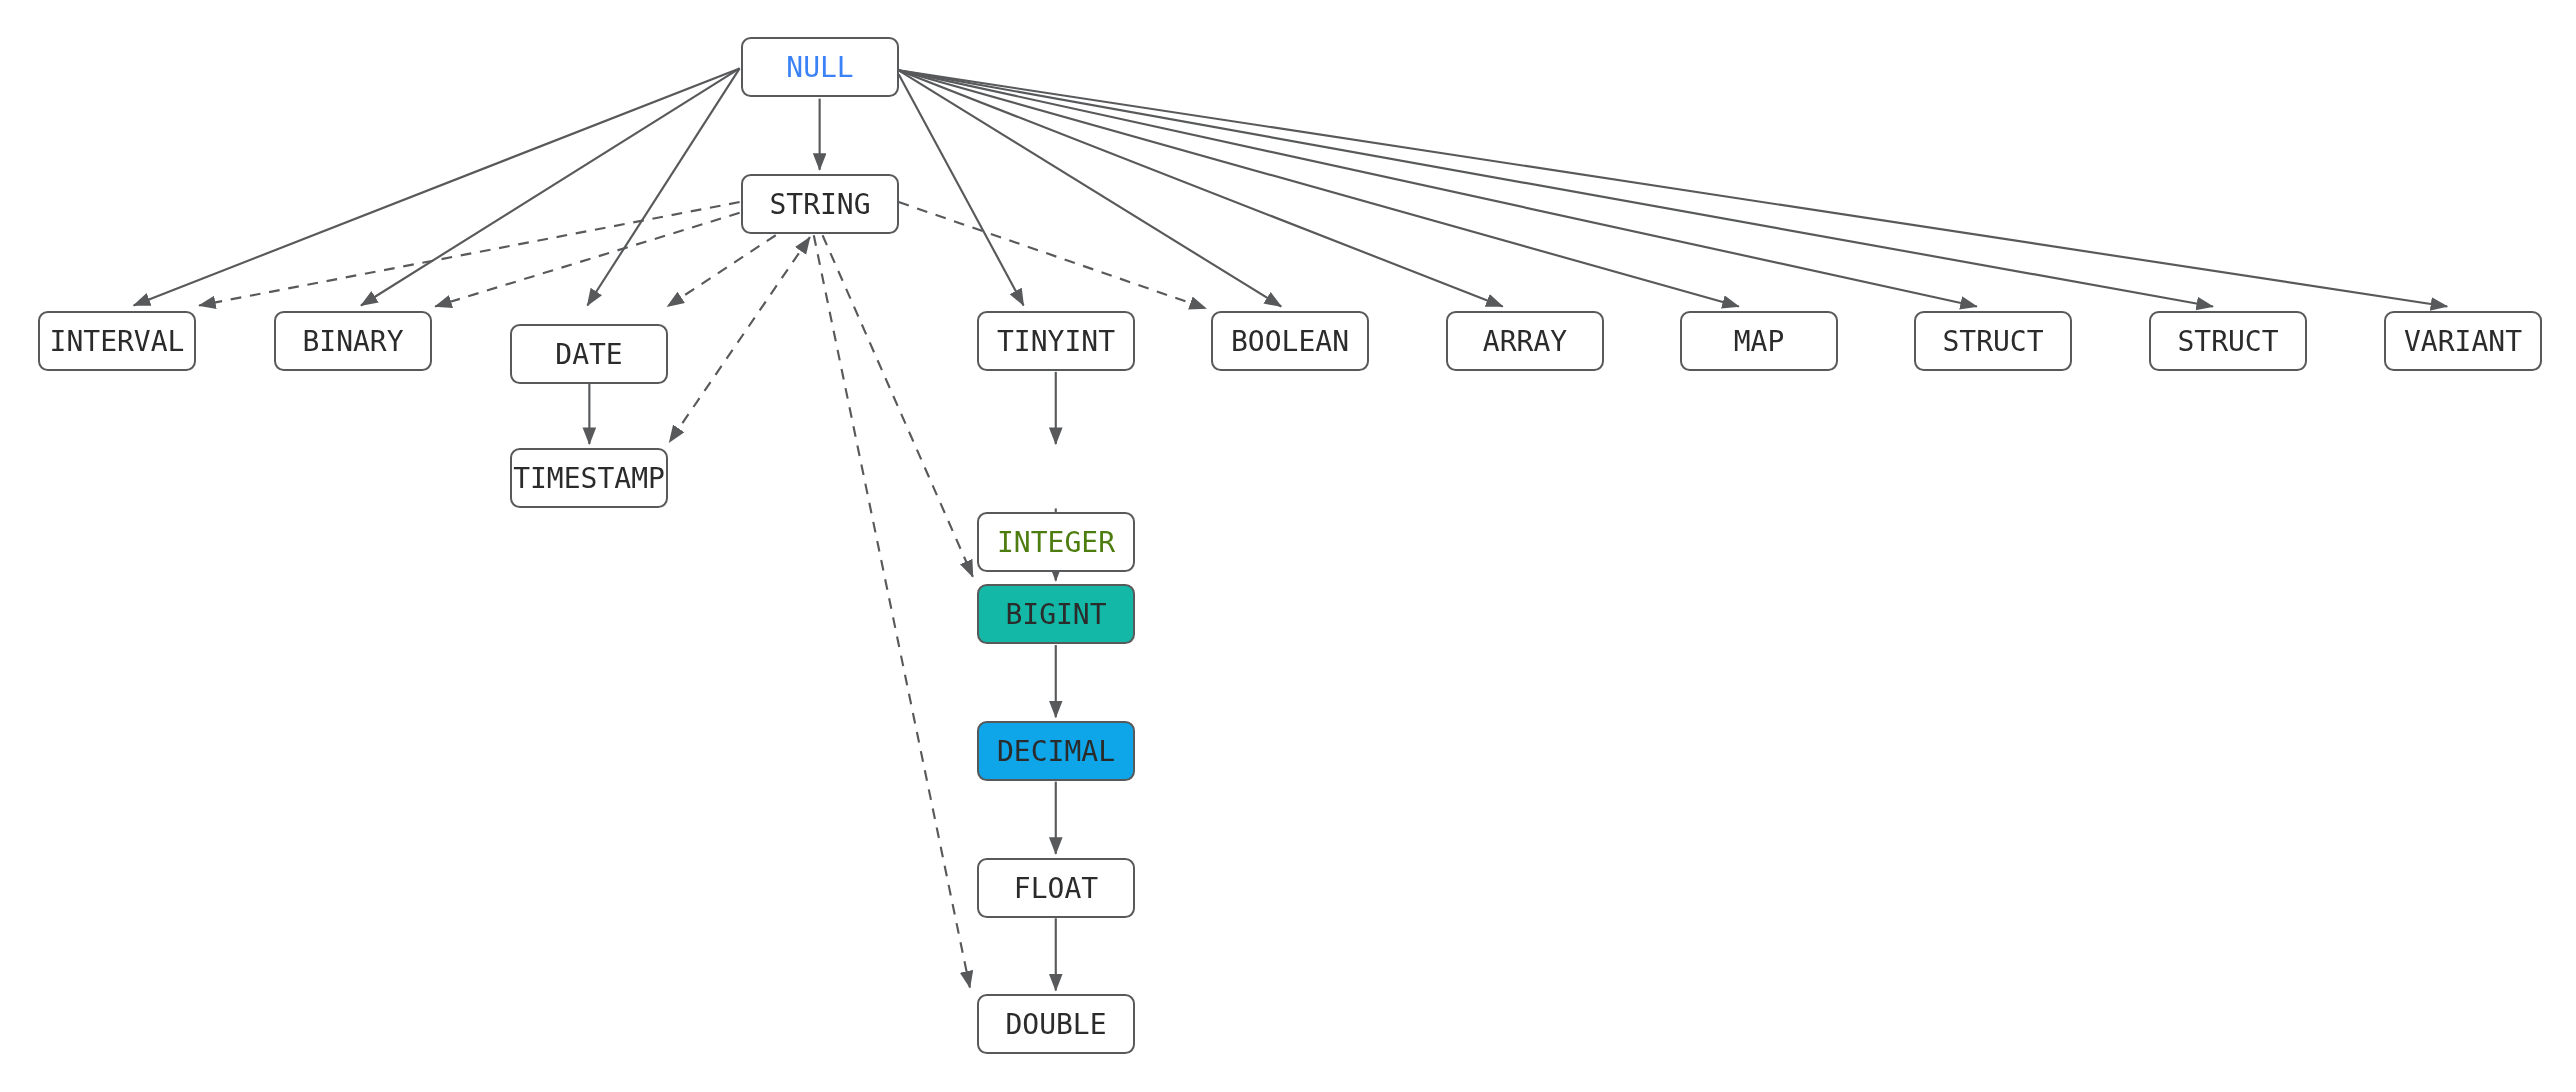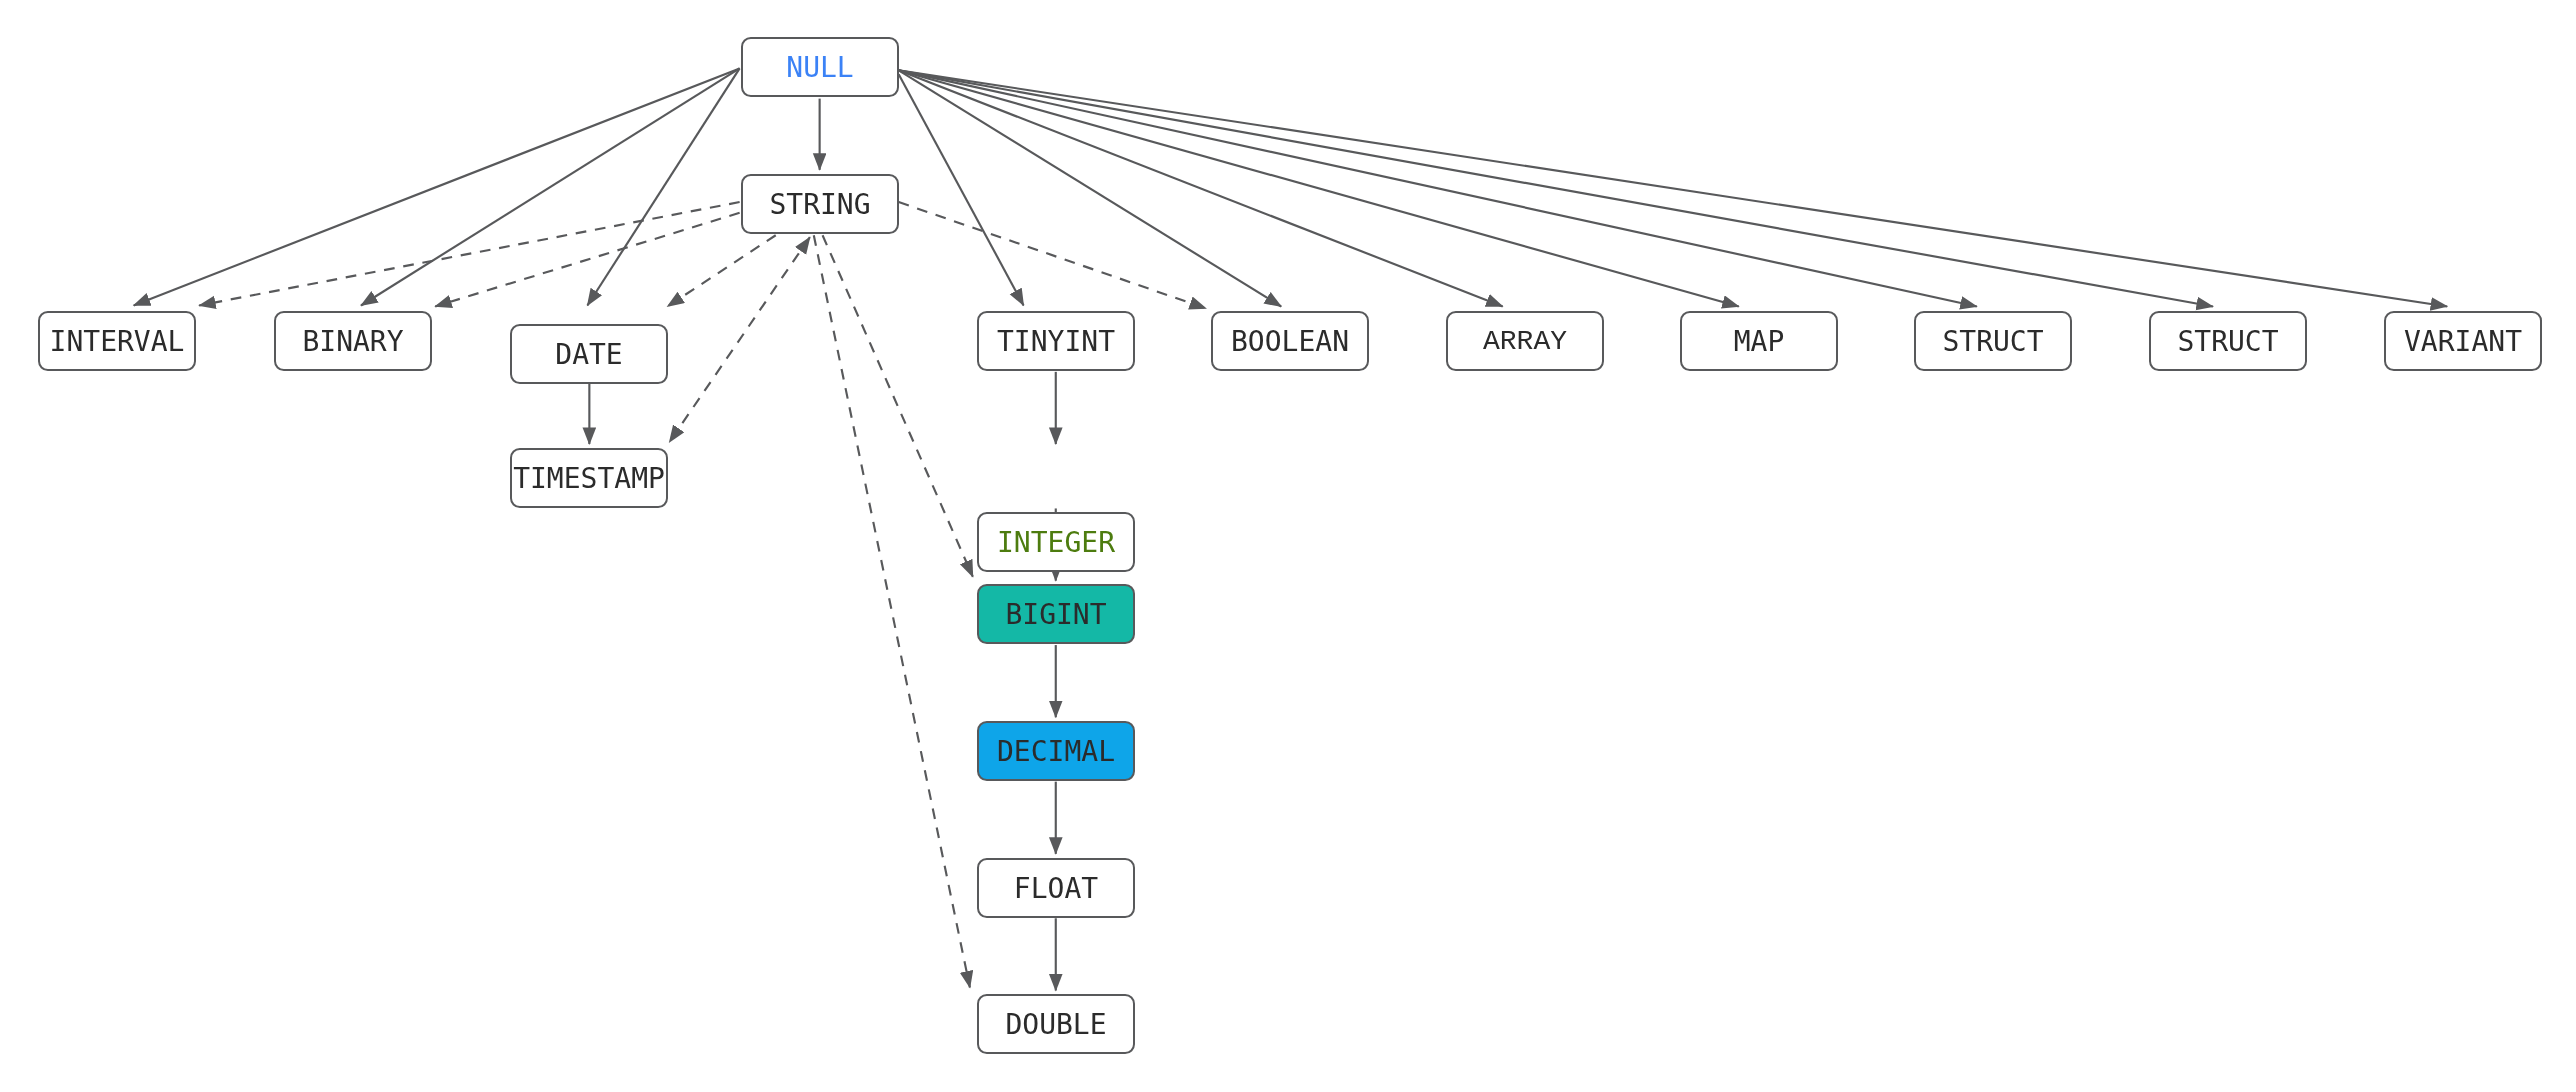--- a/index.html
+++ b/index.html
@@ -78,21 +78,21 @@
       </g>
   </svg>
   <div id="nodes">
       <div class="node" style="left: 741px; top: 37px; border-color: rgb(88, 89, 91); background: rgb(255, 255, 255); color: #3b82f6;">NULL</div>
       <div class="node" style="left: 741px; top: 174px; border-color: rgb(88, 89, 91); background: rgb(255, 255, 255); color: rgb(43, 43, 43);">STRING</div>
       <div class="node" style="left: 38px; top: 311px; border-color: rgb(88, 89, 91); background: rgb(255, 255, 255); color: rgb(43, 43, 43);">INTERVAL</div>
       <div class="node" style="left: 274px; top: 311px; border-color: rgb(88, 89, 91); background: rgb(255, 255, 255); color: rgb(43, 43, 43);">BINARY</div>
       <div class="node" style="left: 510px; top: 311px; border-color: rgb(88, 89, 91); background: rgb(255, 255, 255); color: rgb(43, 43, 43); margin-top: 13px;">DATE</div>
       <div class="node" style="left: 977px; top: 311px; border-color: rgb(88, 89, 91); background: rgb(255, 255, 255); color: rgb(43, 43, 43);">TINYINT</div>
       <div class="node" style="left: 1211px; top: 311px; border-color: rgb(88, 89, 91); background: rgb(255, 255, 255); color: rgb(43, 43, 43);">BOOLEAN</div>
-      <div class="node" style="left: 1446px; top: 311px; border-color: rgb(88, 89, 91); background: rgb(255, 255, 255); color: rgb(43, 43, 43); font-family: Liberation Mono, monospace;">ARRAY</div>
+      <div class="node" style="left: 1446px; top: 311px; border-color: rgb(88, 89, 91); background: rgb(255, 255, 255); color: rgb(43, 43, 43);">ARRAY</div>
       <div class="node" style="left: 1680px; top: 311px; border-color: rgb(88, 89, 91); background: rgb(255, 255, 255); color: rgb(43, 43, 43);">MAP</div>
       <div class="node" style="left: 1914px; top: 311px; border-color: rgb(88, 89, 91); background: rgb(255, 255, 255); color: rgb(43, 43, 43);">STRUCT</div>
       <div class="node" style="left: 2149px; top: 311px; border-color: rgb(88, 89, 91); background: rgb(255, 255, 255); color: rgb(43, 43, 43);">STRUCT</div>
       <div class="node" style="left: 2384px; top: 311px; border-color: rgb(88, 89, 91); background: rgb(255, 255, 255); color: rgb(43, 43, 43);">VARIANT</div>
       <div class="node" style="left: 510px; top: 448px; border-color: rgb(88, 89, 91); background: rgb(255, 255, 255); color: rgb(43, 43, 43);">TIMESTAMP</div>
       <div class="node" style="left: 977px; top: 476px; border-color: rgb(88, 89, 91); background: rgb(255, 255, 255); color: #4d7c0f; margin-top: 36px;">INTEGER</div>
       <div class="node" style="left: 977px; top: 584px; border-color: rgb(88, 89, 91); background: #14b8a6; color: rgb(43, 43, 43);">BIGINT</div>
       <div class="node" style="left: 977px; top: 721px; border-color: rgb(88, 89, 91); background: #0ea5e9; color: rgb(43, 43, 43);">DECIMAL</div>
       <div class="node" style="left: 977px; top: 858px; border-color: rgb(88, 89, 91); background: rgb(255, 255, 255); color: rgb(43, 43, 43);">FLOAT</div>
       <div class="node" style="left: 977px; top: 994px; border-color: rgb(88, 89, 91); background: rgb(255, 255, 255); color: rgb(43, 43, 43);">DOUBLE</div>

